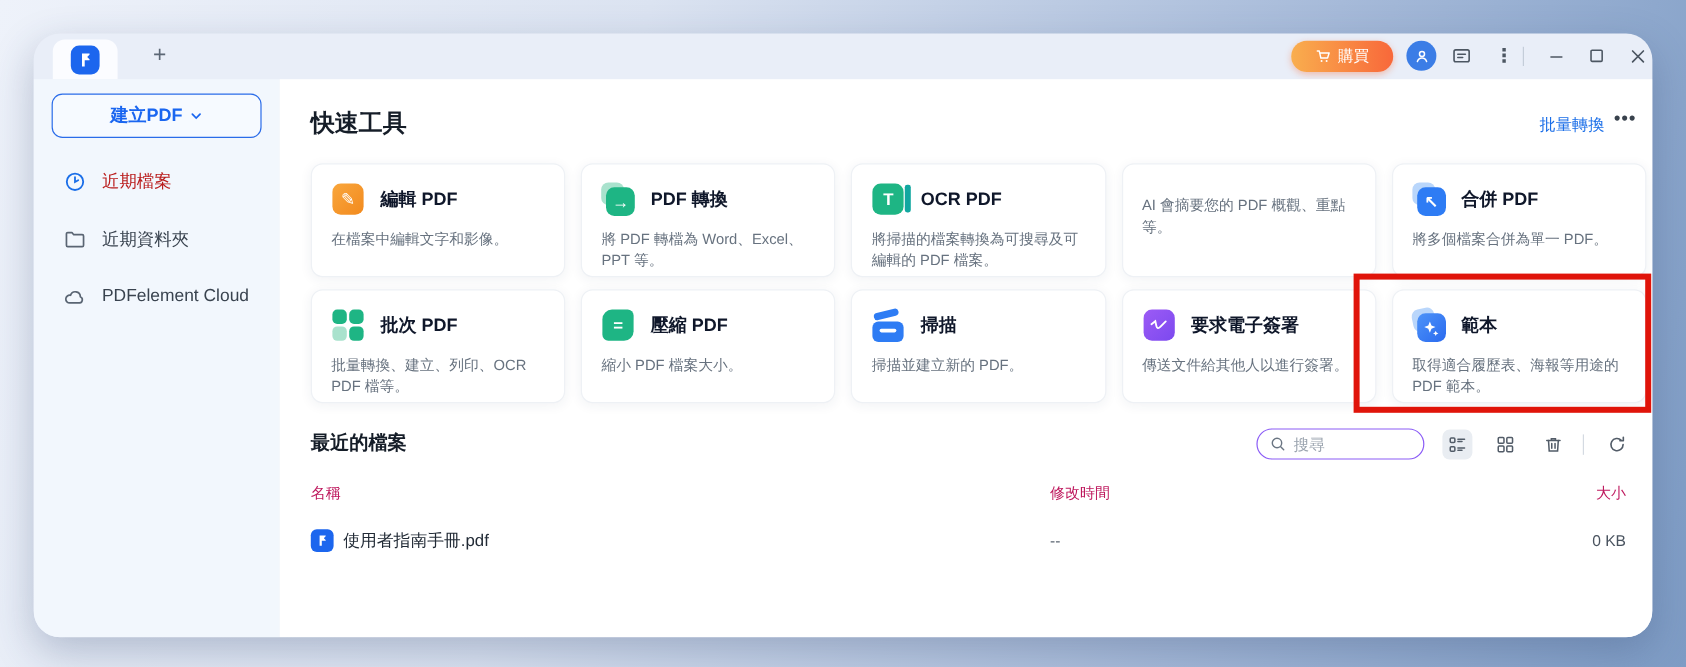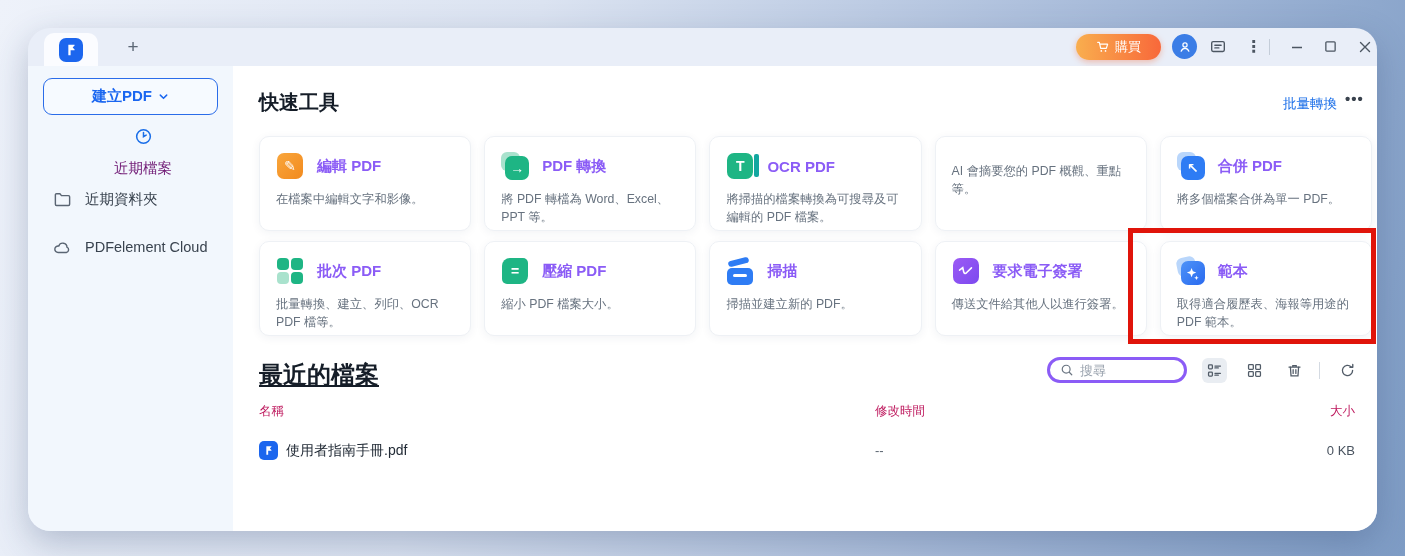--- a/index.html
+++ b/index.html
@@ -30,35 +30,35 @@
   
   .sidebar { position:absolute; left:0; top:38px; width:205px; bottom:0; background:#f2f7fd; }
   .btn-open { margin:24px 15px 0; height:38px; border-radius:9px; background:#1a66f0; color:#fff;
               font-size:15px; font-weight:700; display:flex; align-items:center; justify-content:center; cursor:pointer; }
   .btn-create { margin:12px 15px 0; height:37px; border-radius:9px; border:1px solid #2a6ce9; color:#1a66f0;
                 background:#f6faff; font-size:15px; font-weight:700; display:flex; align-items:center; justify-content:center; gap:6px; cursor:pointer; }
   .menu { margin-top:12px; }
   .menu-item { height:48px; display:flex; align-items:center; gap:13px; padding-left:25px;
                font-size:14.5px; color:#39434f; cursor:pointer; }
   .menu-item .mi-icon { width:19px; height:19px; color:#5a6573; display:flex; align-items:center; }
-  .menu-item.active { color:#701a75;flex-direction:column; }
+  .menu-item.active { color:#b91c1c; }
   .menu-item.active .mi-icon { color:#1a6ee8; }
 
   
   .main { position:absolute; left:205px; top:38px; right:0; bottom:0; background:#ffffff; }
   .qt-title { position:absolute; left:26px; top:23px; font-size:20px; font-weight:700; color:#151d28; }
   .all-tools { position:absolute; left:1050px; top:29px; font-size:13.5px; color:#1a6ee8; cursor:pointer; }
   .more-dots { position:absolute; left:1112px; top:24px; font-size:15px; font-weight:700; color:#39424d; cursor:pointer; letter-spacing:1px; }
 
   .cards { position:absolute; left:26px; top:70px; width:1113px; display:grid;
            grid-template-columns:repeat(5,1fr); grid-auto-rows:95px; gap:10px 13px; }
   .card { background:#fff; border:1px solid #eef1f5; border-radius:10px; box-shadow:0 2px 10px rgba(30,45,80,.06);
           padding:15px 16px 0; cursor:pointer; }
   .card-head { display:flex; align-items:center; gap:11px; }
-  .card-title { font-size:15px; font-weight:700; color:#8b5cf6; white-space:nowrap; }
+  .card-title { font-size:15px; font-weight:700; color:#0f172a; white-space:nowrap; }
   .card-desc { margin-top:10px; font-size:12.3px; line-height:1.5; color:#67727f; }
 
   .ci { position:relative; width:30px; height:28px; flex:none; }
   .ci .back { position:absolute; left:0; top:0; width:19px; height:19px; border-radius:6px; }
   .ci .main-sq { position:absolute; right:2px; bottom:0; width:24px; height:24px; border-radius:7px;
                  display:flex; align-items:center; justify-content:center; color:#fff; font-size:14px; font-weight:700; }
   .ci.solo .main-sq { left:1px; top:1px; width:26px; height:26px; }
   .ocr-bar { position:absolute; right:-3px; top:2px; width:5px; height:23px; border-radius:2px; background:#12a7a0; }
   .sum-lines { width:12px; height:2.2px; background:#fff; border-radius:2px; box-shadow:0 5px 0 #fff,0 -5px 0 #fff; }
   .batch { position:absolute; left:1px; top:1px; width:26px; height:26px; display:grid;
@@ -66,22 +66,22 @@
   .batch div { border-radius:4px; }
   .scan-lid { position:absolute; left:2px; top:2px; width:21px; height:6px; border-radius:3px; background:#2e7cf4; transform:rotate(-14deg); }
   .scan-body { position:absolute; left:1px; bottom:0; width:26px; height:17px; border-radius:5px; background:#2e7cf4; }
   .scan-slot { position:absolute; left:6px; top:6px; width:14px; height:2.5px; border-radius:2px; background:#fff; }
   .tpl-back { transform:rotate(-12deg); left:1px; top:2px; }
 
   .highlight-rect { position:absolute; left:1100px; top:200px; width:248px; height:116px;
                     border:5px solid #e0140a; z-index:30; pointer-events:none; }
 
   
-  .rf-title { position:absolute; left:26px; top:293px; font-size:24px; font-weight:700; color:#151d28;text-decoration:underline; }
-  .search-box { position:absolute; left:814px; top:291px; width:140px; height:26px; border:3px solid #8b5cf6;
+  .rf-title { position:absolute; left:26px; top:293px; font-size:16px; font-weight:700; color:#151d28; }
+  .search-box { position:absolute; left:814px; top:291px; width:140px; height:26px; border:1px solid #8b5cf6;
                 border-radius:13px; background:#fff; display:flex; align-items:center; padding:0 10px; gap:6px; }
   .search-box svg { flex:none; color:#6a7582; }
   .search-box input { border:none; outline:none; width:100%; font-size:13px; color:#333; background:transparent; font-family:inherit; }
   .search-box input::placeholder { color:#9aa3ae; }
   .view-icon { position:absolute; top:292px; width:25px; height:25px; border-radius:6px; color:#525c68;
                display:flex; align-items:center; justify-content:center; cursor:pointer; }
   .view-icon.active { background:#e9edf2; }
   .rf-divider { position:absolute; left:1086px; top:296px; width:1px; height:17px; background:#d4dae2; }
 
   .tbl-head { position:absolute; left:0; right:0; top:337px; height:18px; font-size:12.5px; color:#be185d; }

